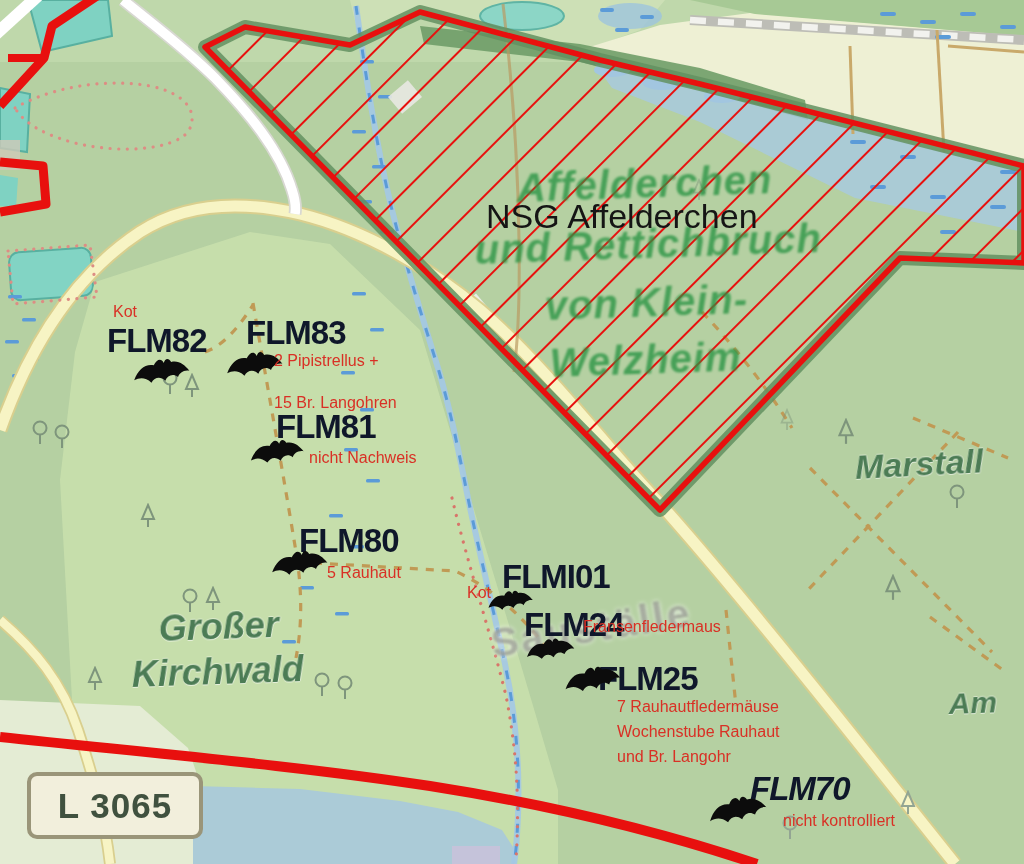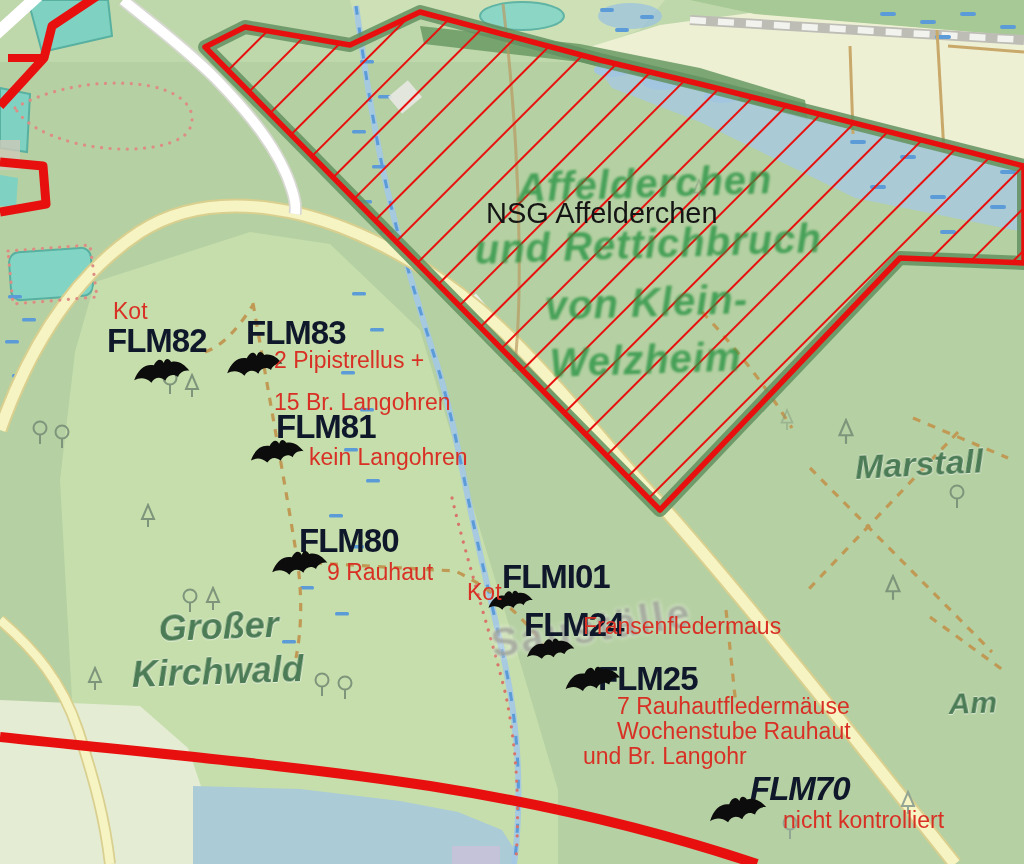--- a/index.html
+++ b/index.html
@@ -2,24 +2,24 @@
 <html><head>
 <meta charset="utf-8">
 <style>
   html,body{margin:0;padding:0;background:#777;}
   #stage{position:relative;width:1024px;height:864px;overflow:hidden;
          font-family:"Liberation Sans",sans-serif;background:#b5d0a2;}
   #map-base{position:absolute;left:0;top:0;filter:blur(.5px);}
   .overlay{position:absolute;left:0;top:0;width:100%;height:100%;}
   .m-label{position:absolute;font-size:33px;font-weight:700;color:#0f172a;
            letter-spacing:-1px;line-height:1;white-space:nowrap;}
-  .m-note{position:absolute;font-size:23px;color:#d93025;line-height:25px;white-space:nowrap;}
+  .m-note{position:absolute;font-size:16px;color:#d93025;line-height:25px;white-space:nowrap;}
   .bat{position:absolute;}
   .bat svg{display:block;fill:#0c0c0c;}
-  .nsg-label{position:absolute;font-size:29px;color:#151515;letter-spacing:0;white-space:nowrap;text-align:right;}
+  .nsg-label{position:absolute;font-size:34px;color:#151515;letter-spacing:0;white-space:nowrap;text-align:right;}
   .ghost-green{position:absolute;font-style:italic;font-weight:700;font-size:40px;letter-spacing:1px;
                color:rgba(40,148,66,.78);white-space:nowrap;filter:blur(1px);transform-origin:left top;}
   .place-green{position:absolute;font-style:italic;font-weight:700;color:#4c7c55;white-space:nowrap;
                text-shadow:0 1px 0 rgba(255,255,255,.6),0 -1px 0 rgba(255,255,255,.4),1px 0 0 rgba(255,255,255,.4);
                filter:blur(.5px);transform-origin:left top;}
   .ghost-gray{position:absolute;font-size:40px;font-weight:700;letter-spacing:3px;
               color:rgba(125,128,118,.6);white-space:nowrap;filter:blur(.8px);
               text-shadow:0 0 4px rgba(255,255,255,.9);transform-origin:left top;}
   .road-sign{position:absolute;left:27px;top:772px;width:168px;height:59px;background:#f2efdc;
              border:4px solid #9a9579;border-radius:10px;display:flex;align-items:center;justify-content:center;}
@@ -215,20 +215,23 @@
 
     <div class="ghost-gray" style="left:488px;top:622px;transform:rotate(-9deg)">Sauställe</div>
 
     <div class="nsg-label" style="left:486px;top:197px">NSG Affelderchen</div>
 
     <div class="place-green" style="left:158px;top:608px;font-size:36px;transform:rotate(-2deg)">Großer</div>
     <div class="place-green" style="left:131px;top:654px;font-size:36px;transform:rotate(-2deg)">Kirchwald</div>
     <div class="place-green" style="left:854px;top:448px;font-size:34px;transform:rotate(-3deg)">Marstall</div>
     <div class="place-green" style="left:948px;top:687px;font-size:30px;transform:rotate(-2deg)">Am</div>
 
+    <div class="road-sign">
+      <span>L 3065</span>
+    </div>
 
     <div id="markers">
         <div>
           <div class="m-label" style="left: 107px; top: 324px;">FLM82</div>
           <div class="bat" style="left: 131px; top: 356px; transform: rotate(-8deg);">
             <svg viewBox="0 0 64 30" width="60" height="28">
               <use href="#bat-shape"></use>
             </svg>
           </div>
           <div class="m-note" style="left: 113px; top: 299px;">Kot</div>
@@ -243,30 +246,30 @@
           <div class="m-note" style="left: 274px; top: 348px;">2 Pipistrellus +</div>
           <div class="m-note" style="left: 274px; top: 390px;">15 Br. Langohren</div>
         </div>
         <div>
           <div class="m-label" style="left: 276px; top: 410px;">FLM81</div>
           <div class="bat" style="left: 248px; top: 437px; transform: rotate(-8deg);">
             <svg viewBox="0 0 64 30" width="57" height="27">
               <use href="#bat-shape"></use>
             </svg>
           </div>
-          <div class="m-note" style="left: 309px; top: 445px;">kein Langohren</div>
+          <div class="m-note" style="left: 309px; top: 445px;">nicht Nachweis</div>
         </div>
         <div>
           <div class="m-label" style="left: 299px; top: 524px;">FLM80</div>
           <div class="bat" style="left: 269px; top: 548px; transform: rotate(-8deg);">
             <svg viewBox="0 0 64 30" width="60" height="28">
               <use href="#bat-shape"></use>
             </svg>
           </div>
-          <div class="m-note" style="left: 327px; top: 560px;">9 Rauhaut</div>
+          <div class="m-note" style="left: 327px; top: 560px;">5 Rauhaut</div>
         </div>
         <div>
           <div class="m-label" style="left: 502px; top: 560px;">FLMI01</div>
           <div class="bat" style="left: 486px; top: 588px; transform: rotate(-8deg);">
             <svg viewBox="0 0 64 30" width="48" height="23">
               <use href="#bat-shape"></use>
             </svg>
           </div>
           <div class="m-note" style="left: 467px; top: 580px;">Kot</div>
         </div>
@@ -281,21 +284,21 @@
         </div>
         <div>
           <div class="m-label" style="left: 598px; top: 662px;">FLM25</div>
           <div class="bat" style="left: 562px; top: 664px; transform: rotate(-10deg);">
             <svg viewBox="0 0 64 30" width="60" height="28">
               <use href="#bat-shape"></use>
             </svg>
           </div>
           <div class="m-note" style="left: 617px; top: 694px;">7 Rauhautfledermäuse</div>
           <div class="m-note" style="left: 617px; top: 719px;">Wochenstube Rauhaut</div>
-          <div class="m-note" style="left: 583px; top: 744px;">und Br. Langohr</div>
+          <div class="m-note" style="left: 617px; top: 744px;">und Br. Langohr</div>
         </div>
         <div>
           <div class="m-label" style="left: 750px; top: 772px; font-style: italic;">FLM70</div>
           <div class="bat" style="left: 706px; top: 794px; transform: rotate(-12deg);">
             <svg viewBox="0 0 64 30" width="62" height="29">
               <use href="#bat-shape"></use>
             </svg>
           </div>
           <div class="m-note" style="left: 783px; top: 808px; text-align: center;">nicht kontrolliert</div>
         </div>

